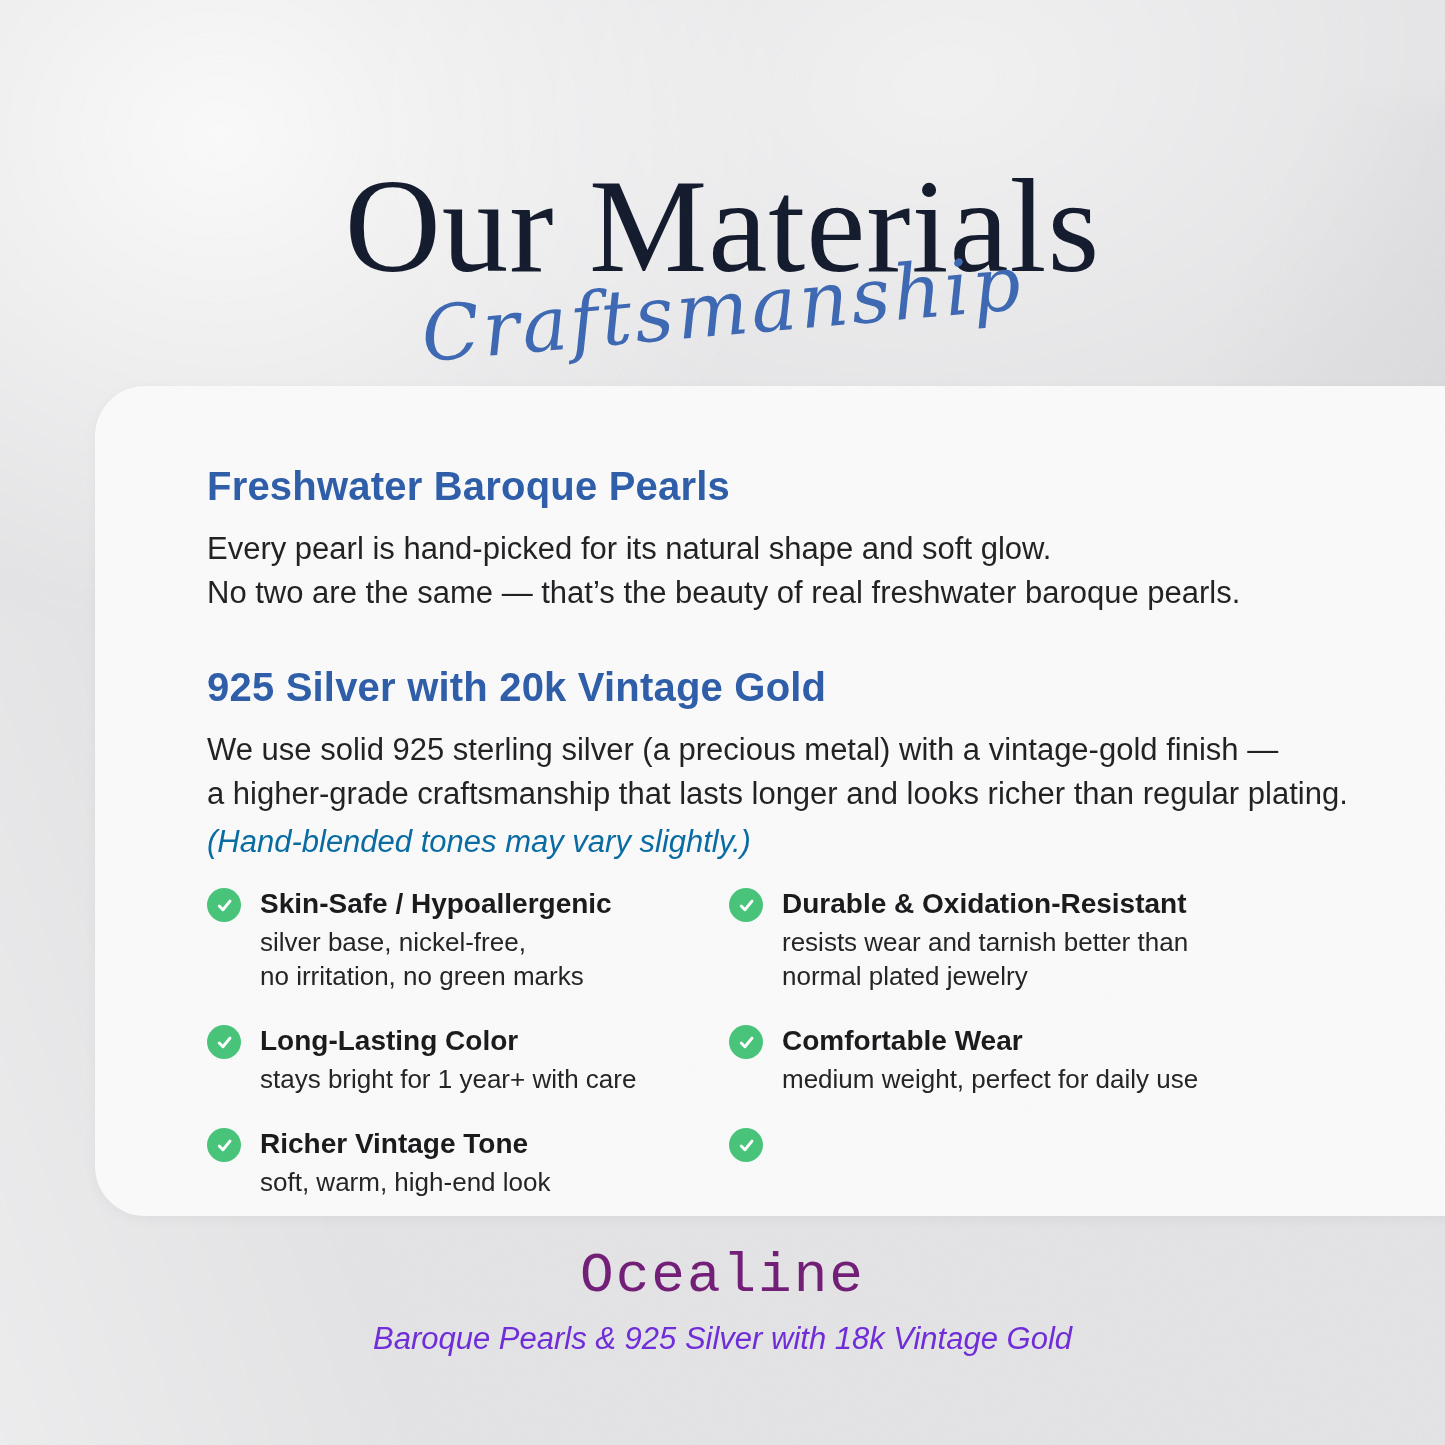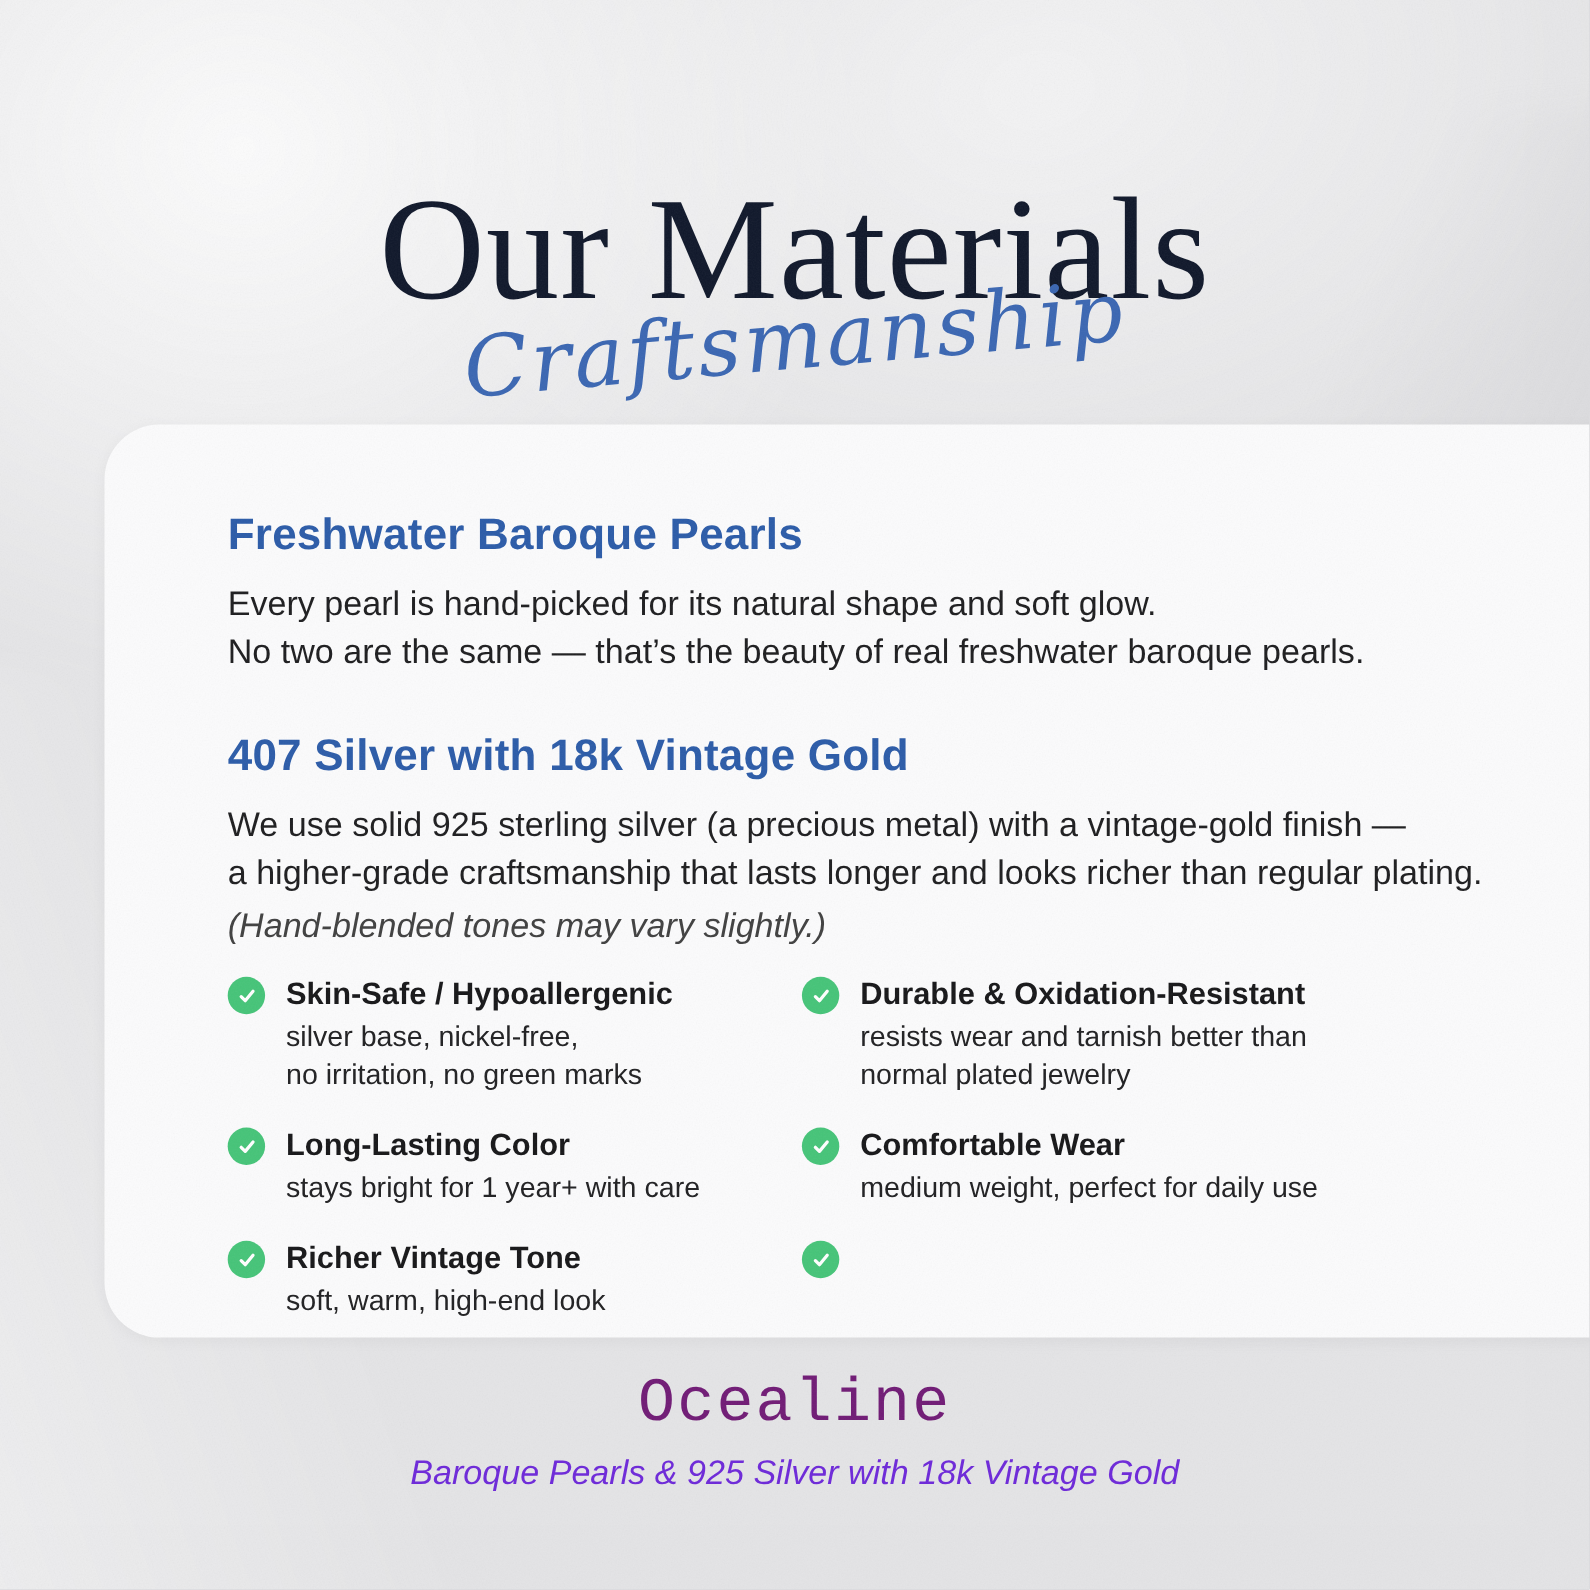--- a/index.html
+++ b/index.html
@@ -86,21 +86,21 @@
     line-height:44px;
     color:#1d1d1f;
     white-space:pre-line;
   }
   .section + .section{margin-top:50px;}
   .note{
     margin:4px 0 0 0;
     font-size:31px;
     line-height:44px;
     font-style:italic;
-    color:#404040;
+    color:#0369a1;
   }
 
   .features{
     margin-top:22px;
     display:grid;
     grid-template-columns:522px 1fr;
     row-gap:30px;
   }
   .feature{display:flex;align-items:flex-start;}
   .check{
@@ -163,21 +163,21 @@
 
   <div class="card">
 
     <div class="section">
       <h2 class="section-heading">Freshwater Baroque Pearls</h2>
       <p class="body-text">Every pearl is hand-picked for its natural shape and soft glow.
 No two are the same — that’s the beauty of real freshwater baroque pearls.</p>
     </div>
 
     <div class="section">
-      <h2 class="section-heading">407 Silver with 18k Vintage Gold</h2>
+      <h2 class="section-heading">925 Silver with 20k Vintage Gold</h2>
       <p class="body-text">We use solid 925 sterling silver (a precious metal) with a vintage-gold finish —
 a higher-grade craftsmanship that lasts longer and looks richer than regular plating.</p>
       <p class="note">(Hand-blended tones may vary slightly.)</p>
     </div>
 
     <div class="features">
 
       <div class="feature">
         <span class="check">
           <svg viewBox="0 0 24 24">

